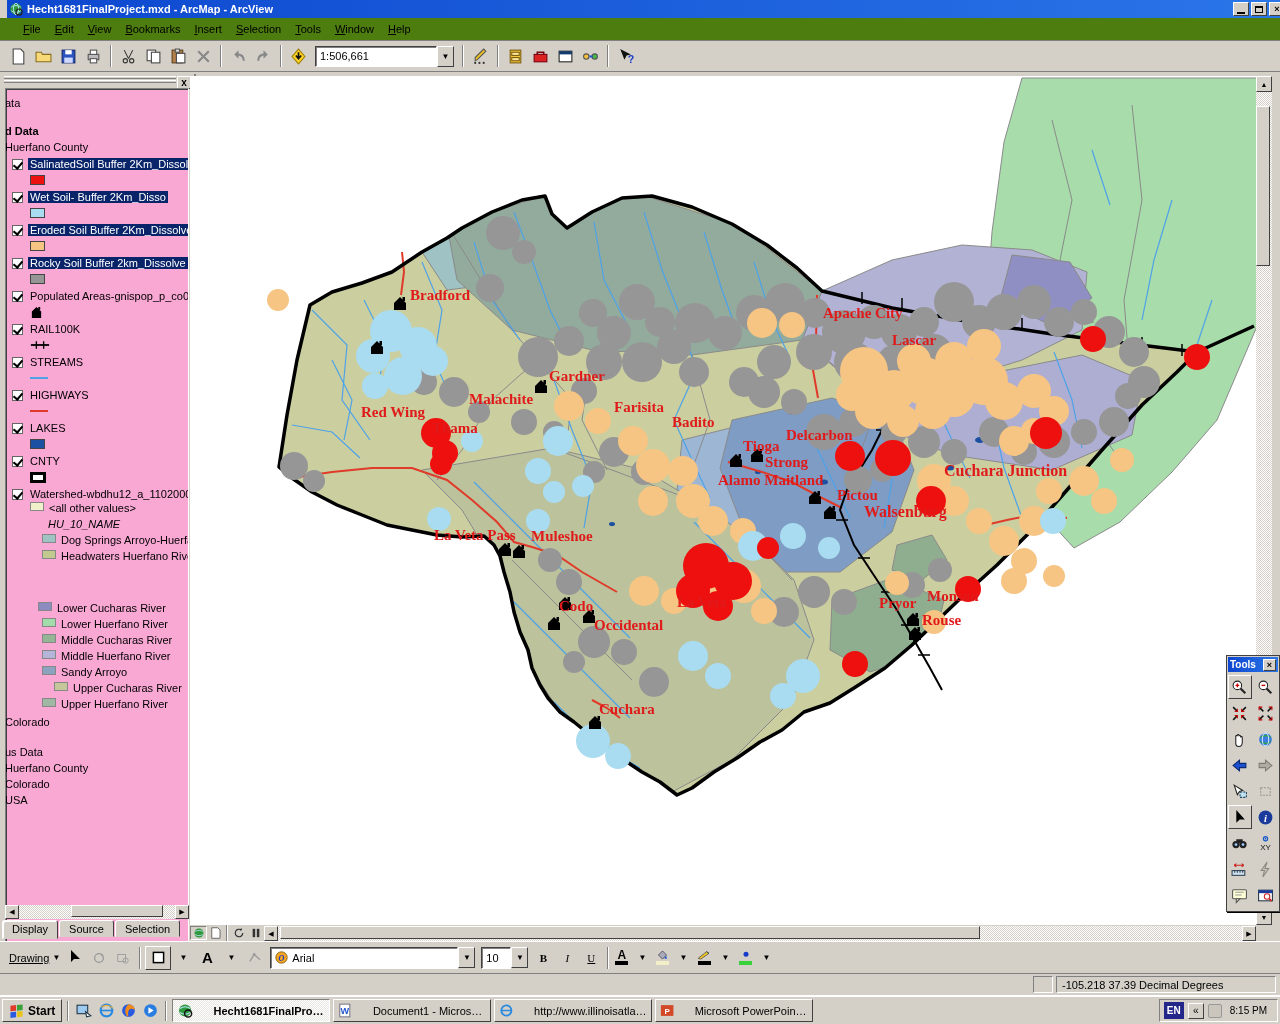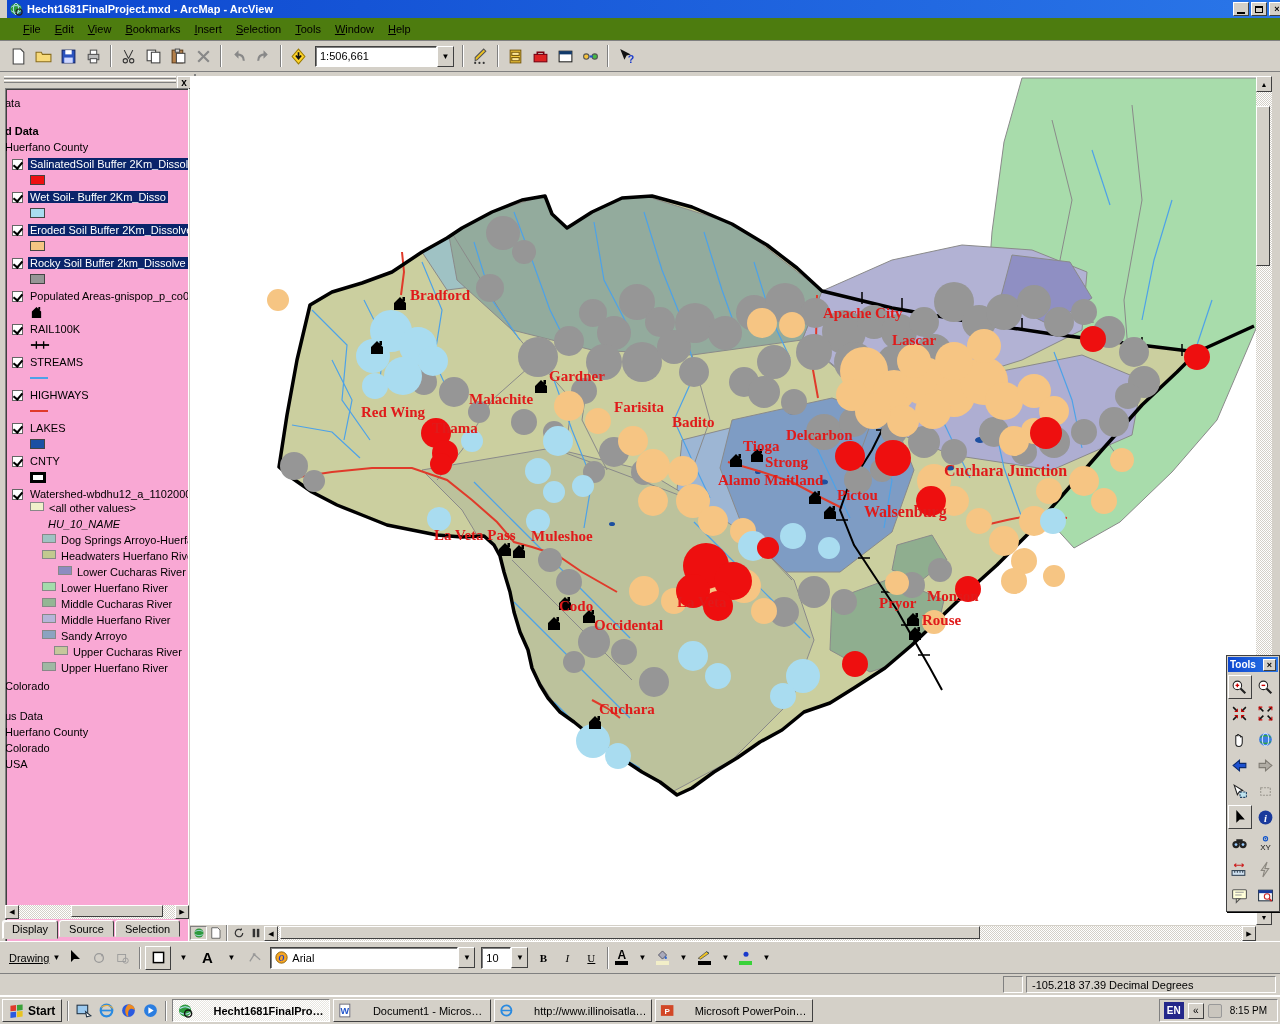--- a/index.html
+++ b/index.html
@@ -75,21 +75,21 @@
   .dbtn{height:24px;display:flex;align-items:center;justify-content:center;padding:0 3px;min-width:24px}
   .combo{display:flex;align-items:center;height:22px;margin:0 3px}
   .combo .cfield{height:22px;background:#fff;border:1px solid;border-color:#404040 #fff #fff #404040;box-shadow:inset 1px 1px 0 #808080;display:flex;align-items:center;padding:0 4px;gap:4px}
   .colorbtn{display:flex;flex-direction:column;align-items:center;justify-content:center;height:24px;padding:0 2px}
   .colorbar{width:13px;height:4px;margin-top:1px}
   .gray{color:#888}
   
   #statusbar{left:0;top:973px;width:1280px;height:22px;background:#d4d0c8;border-top:1px solid #808080;display:flex;align-items:center;gap:3px;padding:0 4px}
   #status-main{flex:1;height:17px}
   #status-sq{width:20px;height:17px}
-  #status-coords{width:250px;height:17px;display:flex;align-items:center;padding-left:5px}
+  #status-coords{width:220px;height:17px;display:flex;align-items:center;padding-left:5px}
   
   #taskbar{left:0;top:995px;width:1280px;height:29px;background:#d4d0c8;border-top:2px solid #fff;display:flex;align-items:center;padding:0 2px;gap:3px}
   #startbtn{height:23px;display:flex;align-items:center;gap:3px;padding:0 6px;font-weight:bold;font-size:12px}
   .qlicon{width:20px;height:20px;display:flex;align-items:center;justify-content:center}
   .tasksep{width:2px;height:20px;border-left:1px solid #808080;border-right:1px solid #fff;margin:0 2px}
   .taskbtn{width:158px;height:23px;display:flex;align-items:center;gap:20px;padding:0 4px;white-space:nowrap;overflow:hidden;font-size:11px}
   .taskbtn.active{border-color:#808080 #fff #fff #808080;background-image:conic-gradient(#fff 25%,#e8e6e0 0 50%,#fff 0 75%,#e8e6e0 0);background-size:2px 2px;font-weight:bold}
   #tray{margin-left:auto;height:23px;display:flex;align-items:center;gap:4px;padding:0 6px 0 4px}
   #lang-box{width:20px;height:17px;background:#23278a;color:#fff;font-weight:bold;font-size:10px;display:flex;align-items:center;justify-content:center}
   #tray-time{font-size:10px;padding:0 4px}
@@ -342,21 +342,21 @@
         <span>HU_10_NAME</span>
       </div>
       <div class="wsrow" style="padding-left: 36px;">
         <span class="wsw" style="background: rgb(159, 195, 195);"></span>
         <span>Dog Springs Arroyo-Huerfano R</span>
       </div>
       <div class="wsrow" style="padding-left: 36px;">
         <span class="wsw" style="background: rgb(194, 201, 143);"></span>
         <span>Headwaters Huerfano River</span>
       </div>
-      <div class="wsrow" style="padding-left: 52px;">
+      <div class="wsrow" style="padding-left: 32px; margin-top: 36px;">
         <span class="wsw" style="background: rgb(140, 140, 192);"></span>
         <span>Lower Cucharas River</span>
       </div>
       <div class="wsrow" style="padding-left: 36px;">
         <span class="wsw" style="background: rgb(163, 220, 171);"></span>
         <span>Lower Huerfano River</span>
       </div>
       <div class="wsrow" style="padding-left: 36px;">
         <span class="wsw" style="background: rgb(148, 182, 148);"></span>
         <span>Middle Cucharas River</span>

